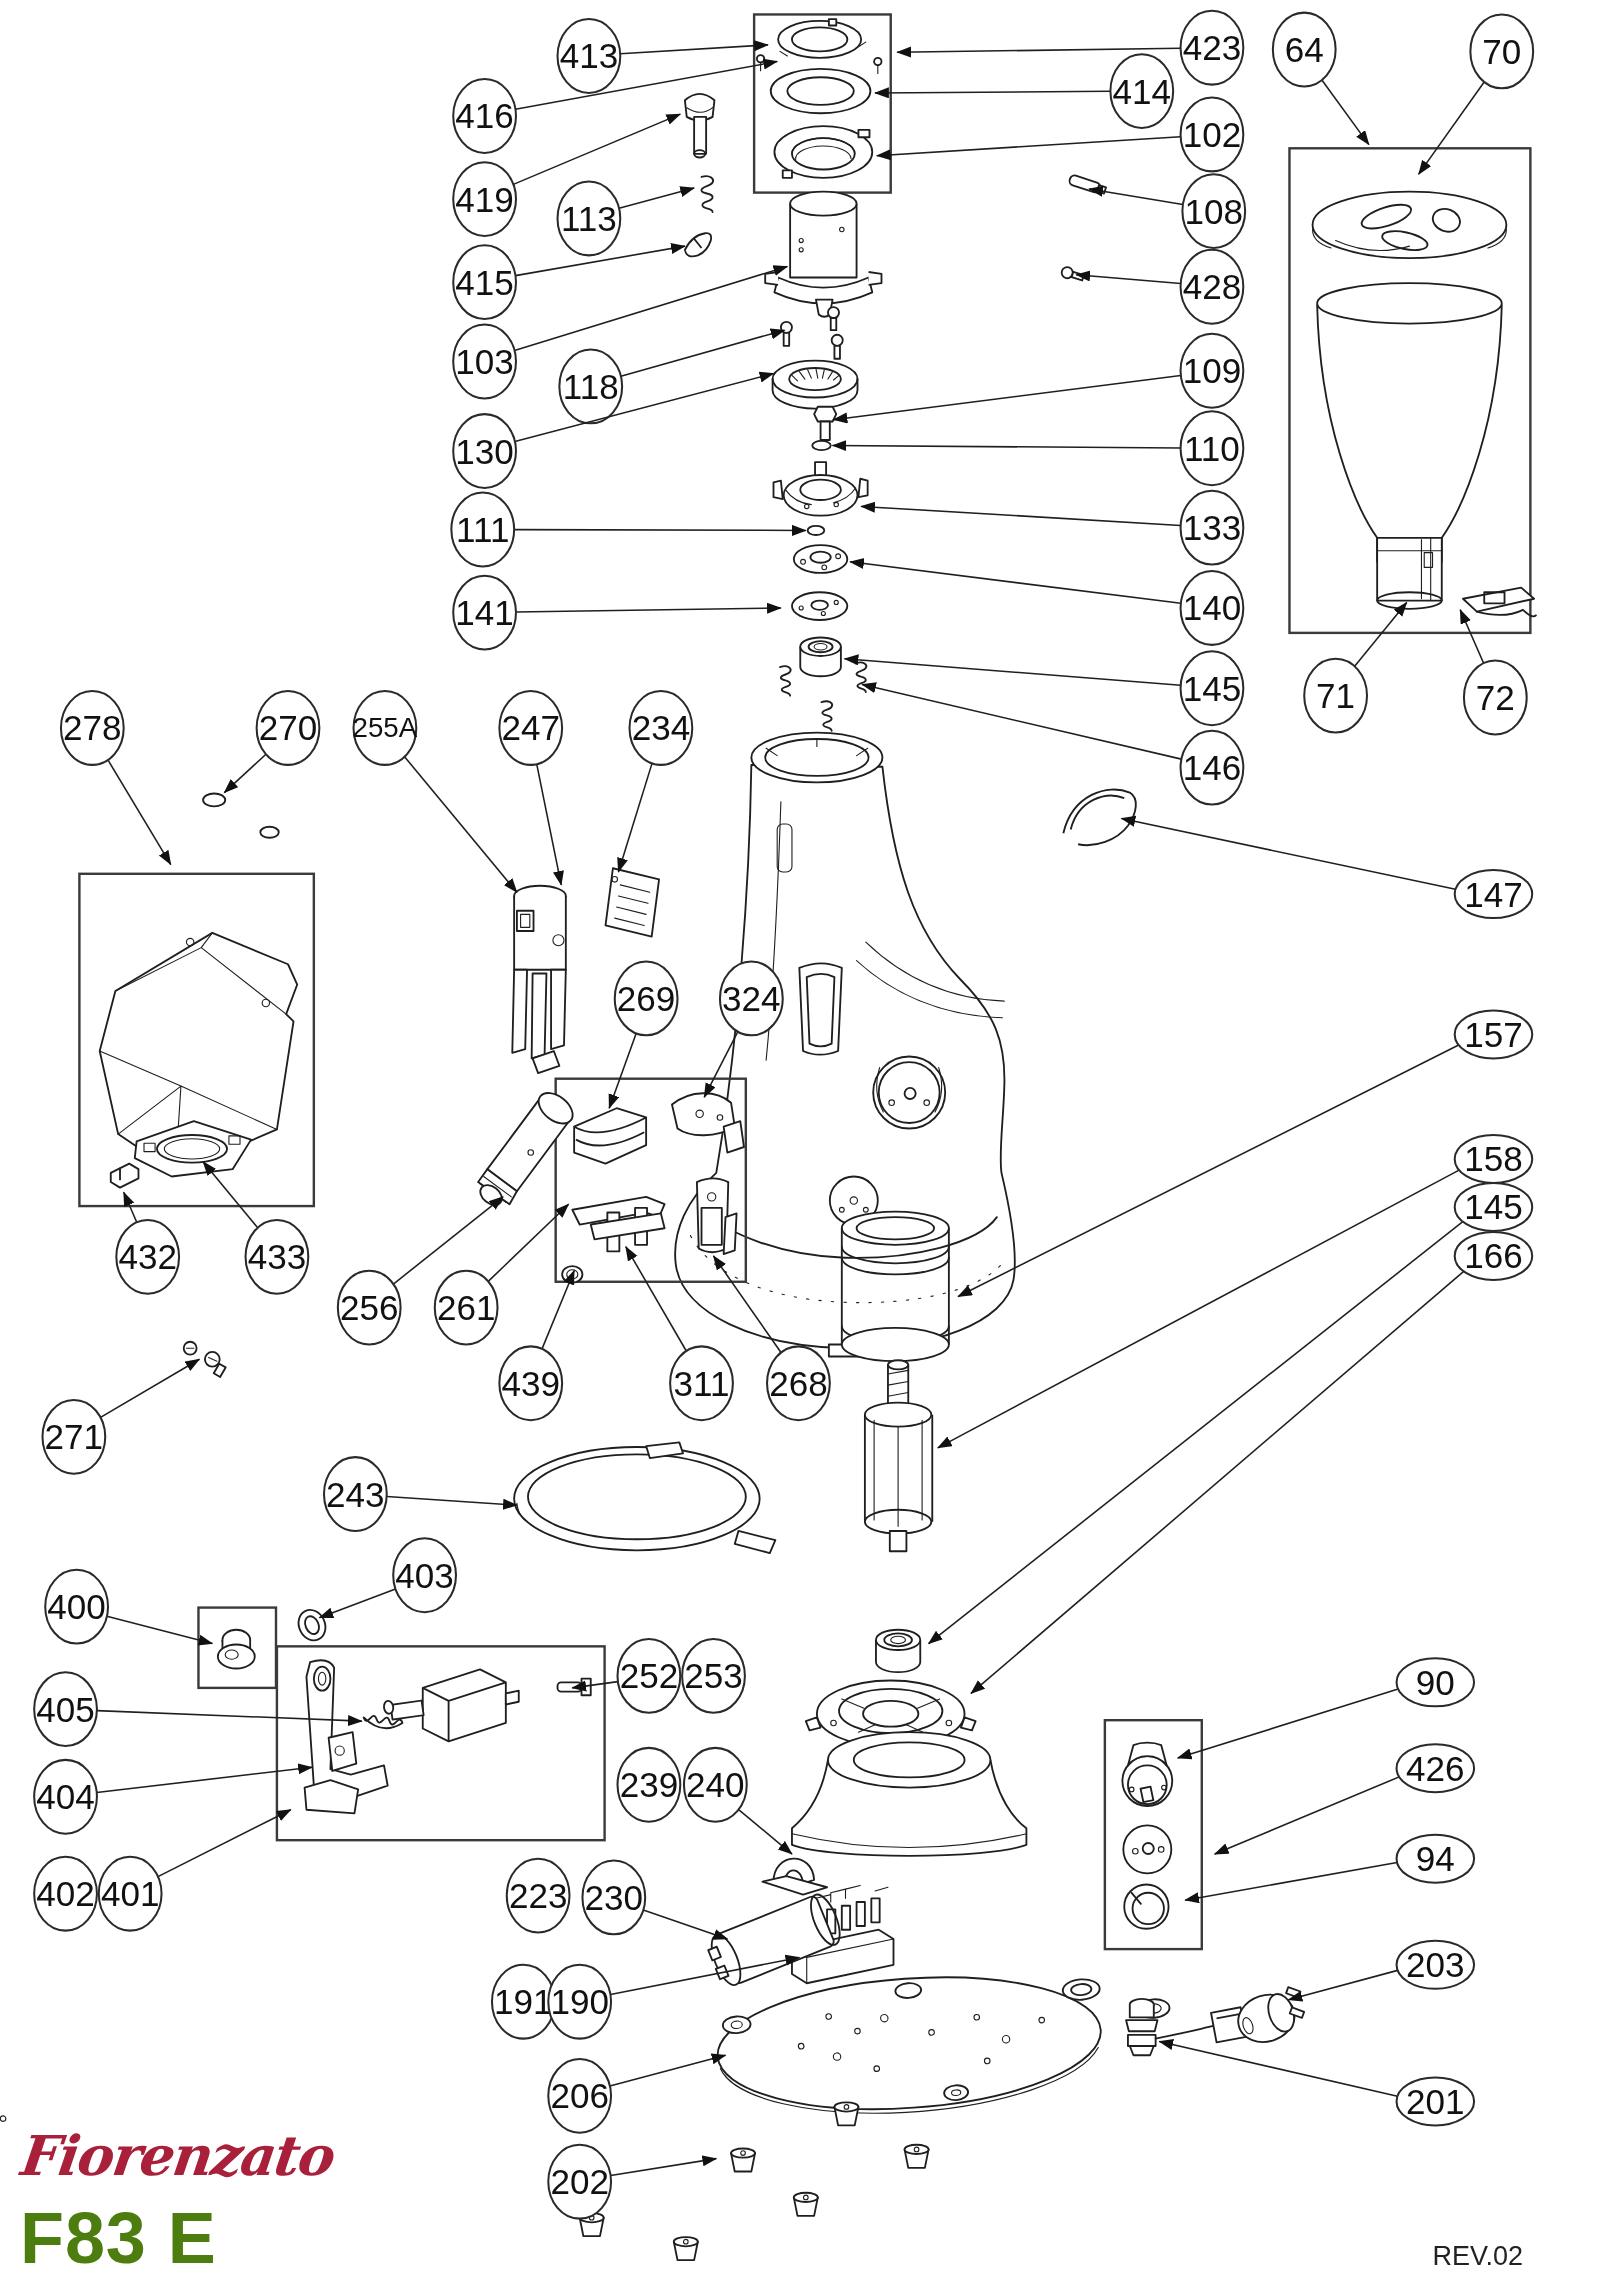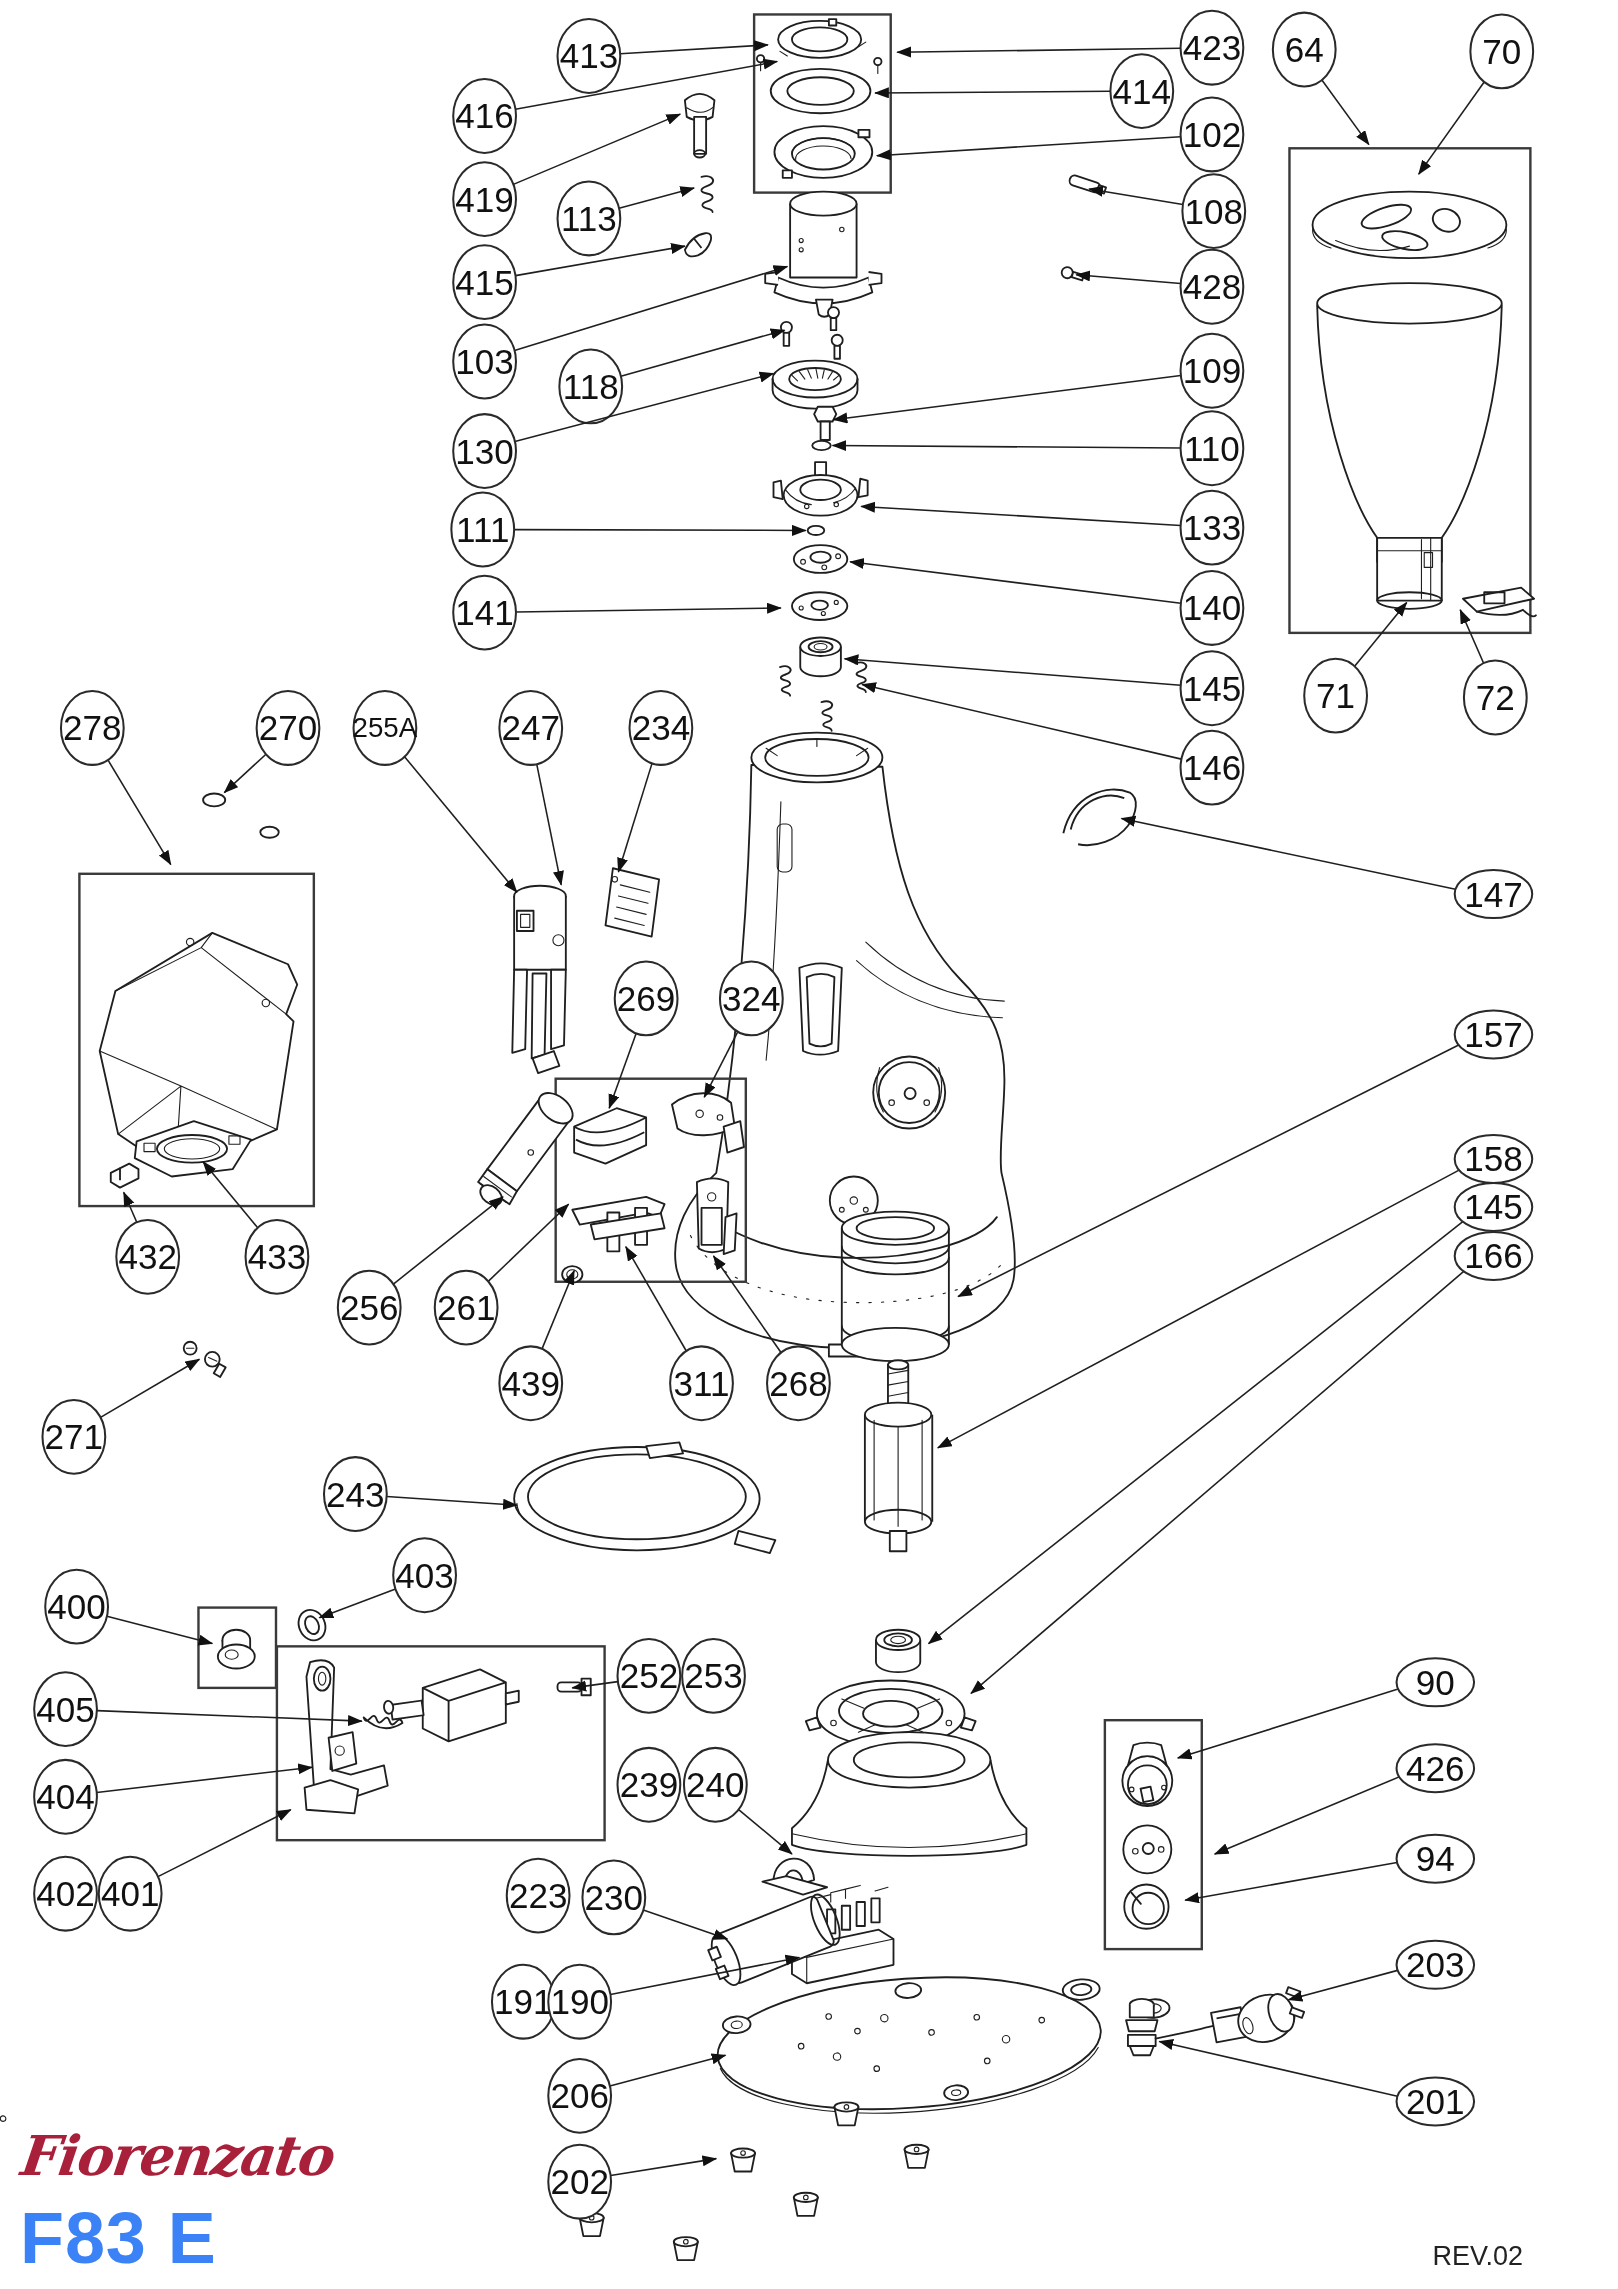--- a/index.html
+++ b/index.html
@@ -10,21 +10,21 @@
   .artw{stroke:#1f1f1f;stroke-width:2;fill:#ffffff;stroke-linejoin:round;}
   .thin{stroke-width:1.2;}
   .box{stroke:#3a3a3a;stroke-width:2.6;fill:none;}
   .callout-circle{fill:#ffffff;stroke:#2a2a2a;stroke-width:2.2;}
   .callout-text{fill:#111;font-family:"Liberation Sans",sans-serif;font-weight:400;}
   .leader{stroke:#1f1f1f;stroke-width:1.7;fill:none;}
   .logo{position:absolute;left:22px;top:2115px;color:#a9203a;
         font-family:"DejaVu Serif","Liberation Serif",serif;
         font-style:italic;font-weight:bold;font-size:55px;letter-spacing:-1.8px;
         transform:skewX(-8deg);}
-  .model{position:absolute;left:20px;top:2189px;color:#3b82f6;
+  .model{position:absolute;left:20px;top:2189px;color:#4d7c0f;
          font-family:"Liberation Sans",sans-serif;font-weight:bold;font-size:72px;letter-spacing:0.9px;}
   .rev{position:absolute;right:96px;top:2233px;color:#222;font-size:27px;
        font-family:"Liberation Sans",sans-serif;}
 </style>
 </head>
 <body>
 
 <div class="page">
 
 <svg width="1619" height="2290" viewBox="0 0 1754 2481">

